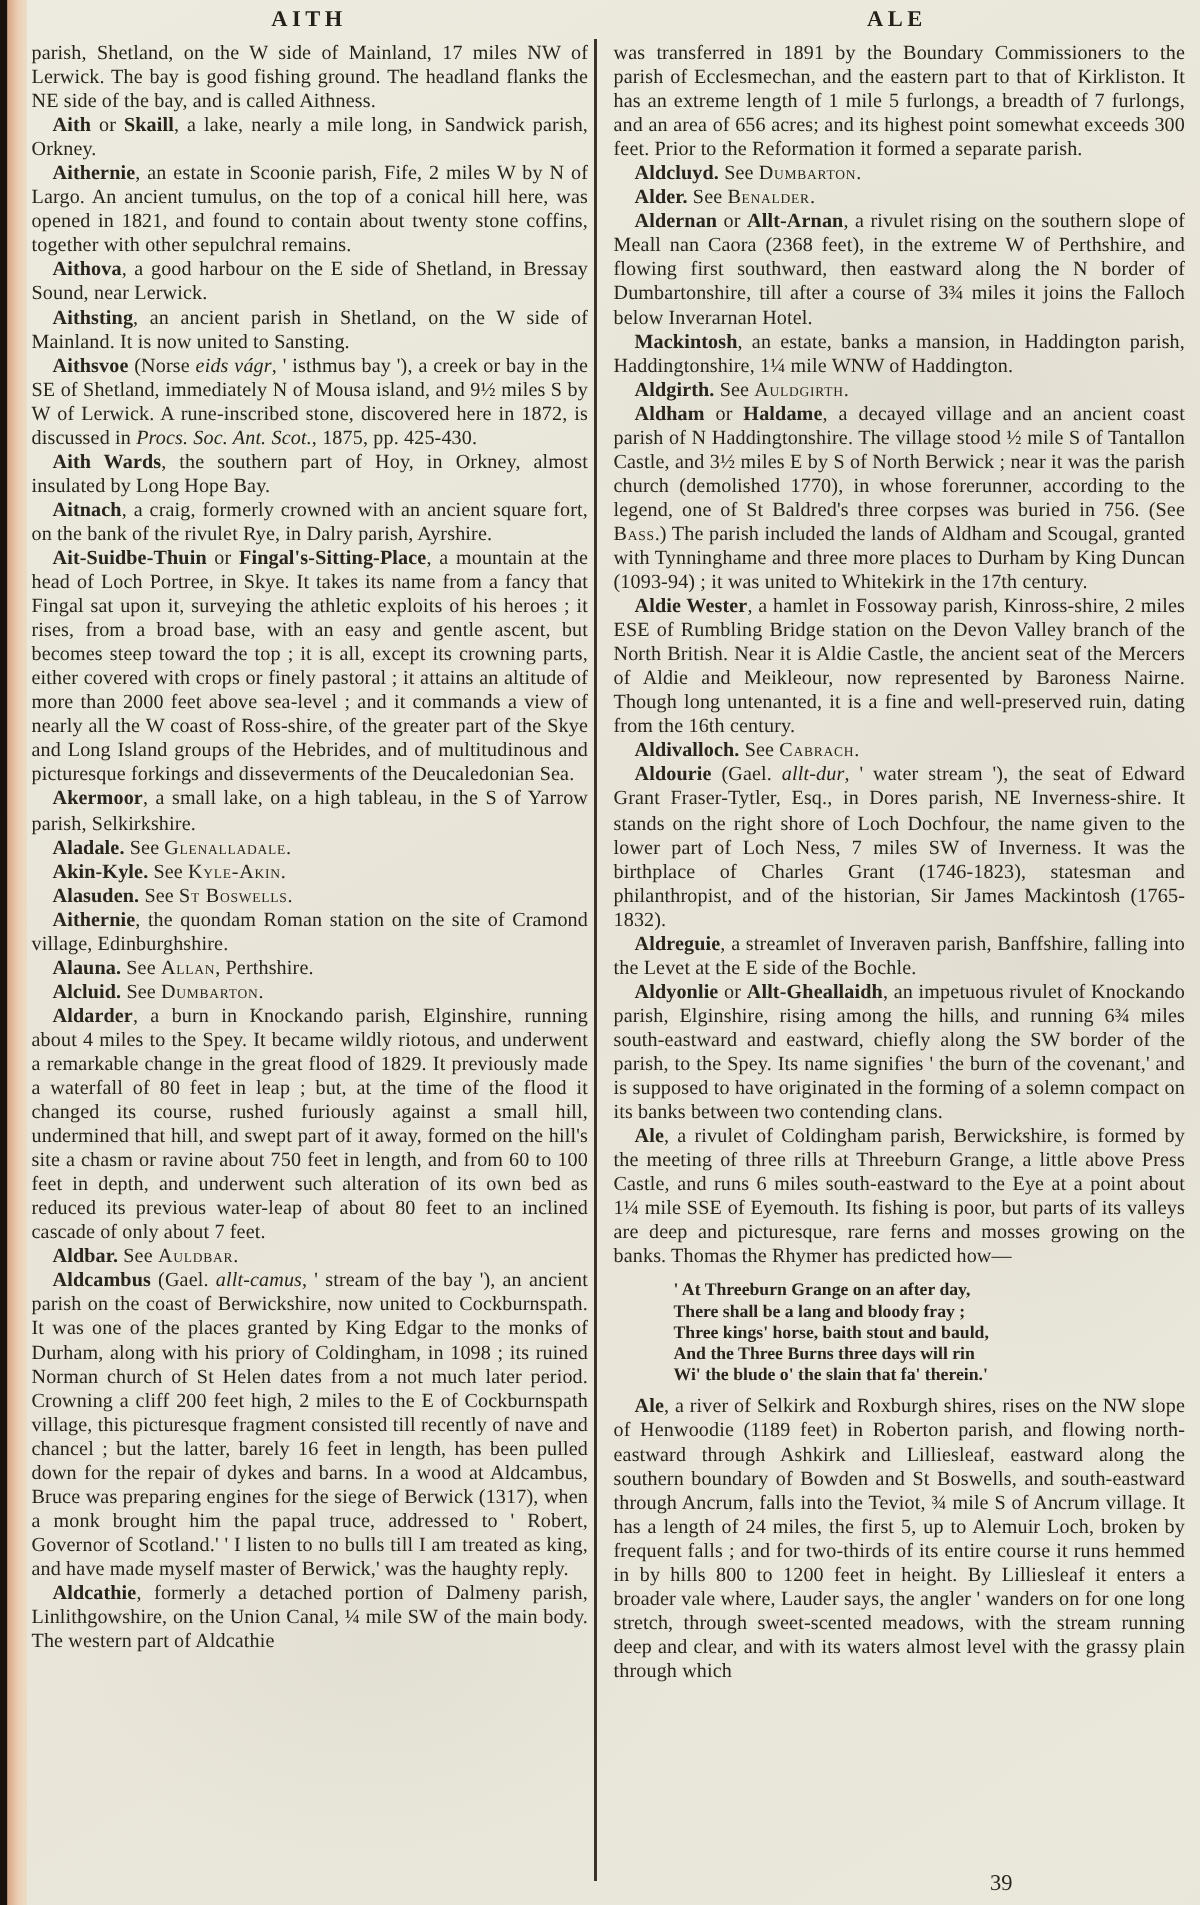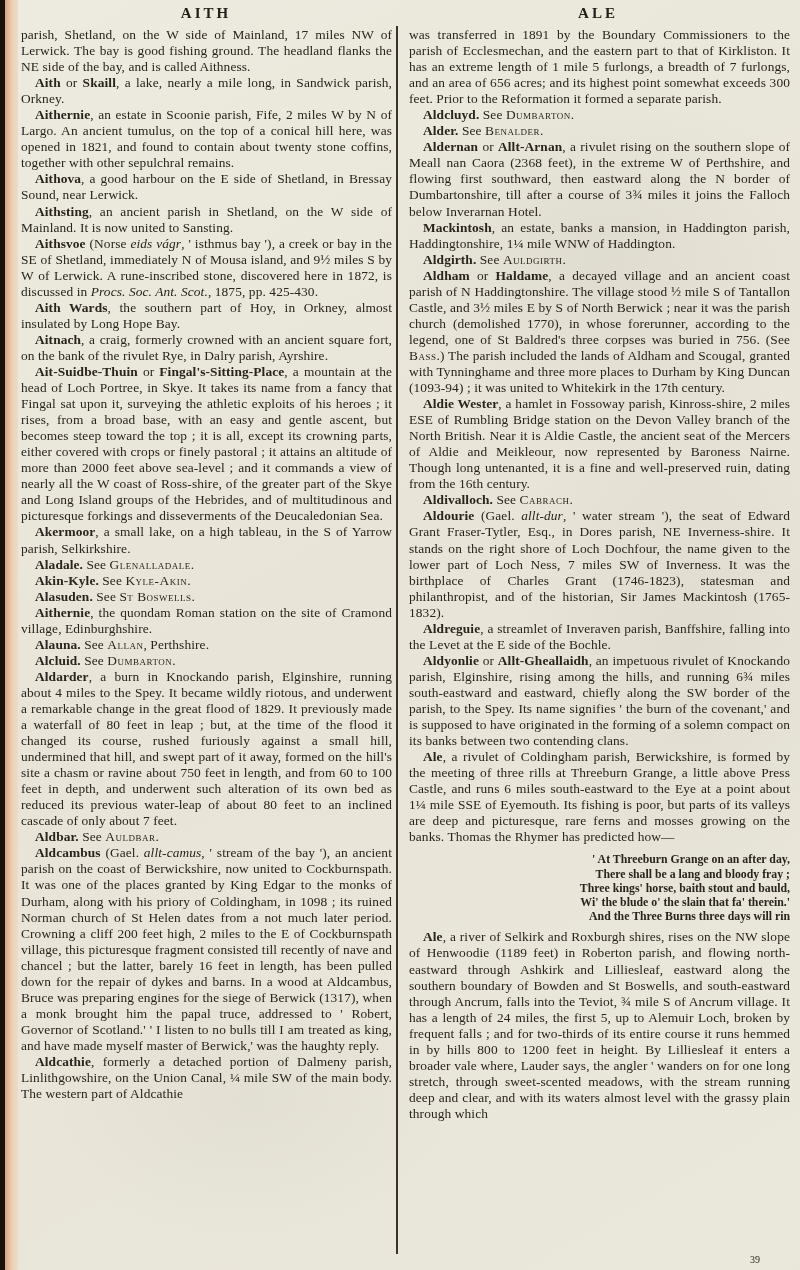--- a/index.html
+++ b/index.html
@@ -34,23 +34,23 @@
   .col-left{left:21px;width:371px;}
   .col-right{left:409px;width:381px;}
   p.para{
     margin:0;text-align:justify;font-size:13.4px;line-height:16.05px;
     letter-spacing:0.1px;
   }
   p.entry{text-indent:14px;}
   .bold{font-weight:bold;}
   .ital{font-style:italic;}
   .smallcaps{font-variant:small-caps;letter-spacing:0.5px;}
-  .verse{margin:7px 0 6px 40px;font-size:11.8px;line-height:14.2px;font-weight:bold;text-align:right;}
+  .verse{margin:7px 0 6px 40px;font-size:11.8px;line-height:14.2px;font-weight:bold;text-align:left;}
   .verse-line{white-space:nowrap;}
-  .page-num{position:absolute;left:660px;bottom:5px;width:100px;text-align:right;font-size:10px;color:#2a251f;z-index:2;}
+  .page-num{position:absolute;left:660px;bottom:5px;width:100px;text-align:left;font-size:15px;color:#2a251f;z-index:2;}
 </style>
 </head>
 <body>
 
 <div class="page">
   <div class="edge-black"></div>
   <div class="edge-pink"></div>
   <div class="divider"></div>
 
   <div class="header">
@@ -91,20 +91,20 @@
       <p class="para entry"><span class="bold">Aldie Wester</span><span>, a hamlet in Fossoway parish, Kinross-shire, 2 miles ESE of Rumbling Bridge station on the Devon Valley branch of the North British.  Near it is Aldie Castle, the ancient seat of the Mercers of Aldie and Meikleour, now represented by Baroness Nairne.  Though long untenanted, it is a fine and well-preserved ruin, dating from the 16th century.</span></p>
       <p class="para entry"><span class="bold">Aldivalloch.</span><span>  See </span><span class="smallcaps">Cabrach</span><span>.</span></p>
       <p class="para entry"><span class="bold">Aldourie</span><span> (Gael. </span><span class="ital">allt-dur</span><span>, ' water stream '), the seat of Edward Grant Fraser-Tytler, Esq., in Dores parish, NE Inverness-shire.  It stands on the right shore of Loch Dochfour, the name given to the lower part of Loch Ness, 7 miles SW of Inverness.  It was the birthplace of Charles Grant (1746-1823), statesman and philanthropist, and of the historian, Sir James Mackintosh (1765-1832).</span></p>
       <p class="para entry"><span class="bold">Aldreguie</span><span>, a streamlet of Inveraven parish, Banffshire, falling into the Levet at the E side of the Bochle.</span></p>
       <p class="para entry"><span class="bold">Aldyonlie</span><span> or </span><span class="bold">Allt-Gheallaidh</span><span>, an impetuous rivulet of Knockando parish, Elginshire, rising among the hills, and running 6¾ miles south-eastward and eastward, chiefly along the SW border of the parish, to the Spey.  Its name signifies ' the burn of the covenant,' and is supposed to have originated in the forming of a solemn compact on its banks between two contending clans.</span></p>
       <p class="para entry"><span class="bold">Ale</span><span>, a rivulet of Coldingham parish, Berwickshire, is formed by the meeting of three rills at Threeburn Grange, a little above Press Castle, and runs 6 miles south-eastward to the Eye at a point about 1¼ mile SSE of Eyemouth.  Its fishing is poor, but parts of its valleys are deep and picturesque, rare ferns and mosses growing on the banks.  Thomas the Rhymer has predicted how—</span></p>
       <div class="verse">
         <div class="verse-line">' At Threeburn Grange on an after day,</div>
         <div class="verse-line">There shall be a lang and bloody fray ;</div>
         <div class="verse-line">Three kings' horse, baith stout and bauld,</div>
+        <div class="verse-line">And the Three Burns three days will rin</div>
         <div class="verse-line">Wi' the blude o' the slain that fa' therein.'</div>
-        <div class="verse-line">And the Three Burns three days will rin</div>
       </div>
       <p class="para entry"><span class="bold">Ale</span><span>, a river of Selkirk and Roxburgh shires, rises on the NW slope of Henwoodie (1189 feet) in Roberton parish, and flowing north-eastward through Ashkirk and Lilliesleaf, eastward along the southern boundary of Bowden and St Boswells, and south-eastward through Ancrum, falls into the Teviot, ¾ mile S of Ancrum village.  It has a length of 24 miles, the first 5, up to Alemuir Loch, broken by frequent falls ; and for two-thirds of its entire course it runs hemmed in by hills 800 to 1200 feet in height.  By Lilliesleaf it enters a broader vale where, Lauder says, the angler ' wanders on for one long stretch, through sweet-scented meadows, with the stream running deep and clear, and with its waters almost level with the grassy plain through which</span></p>
     </div>
 
   <div class="page-num">39</div>
 </div>
 
 </body></html>

